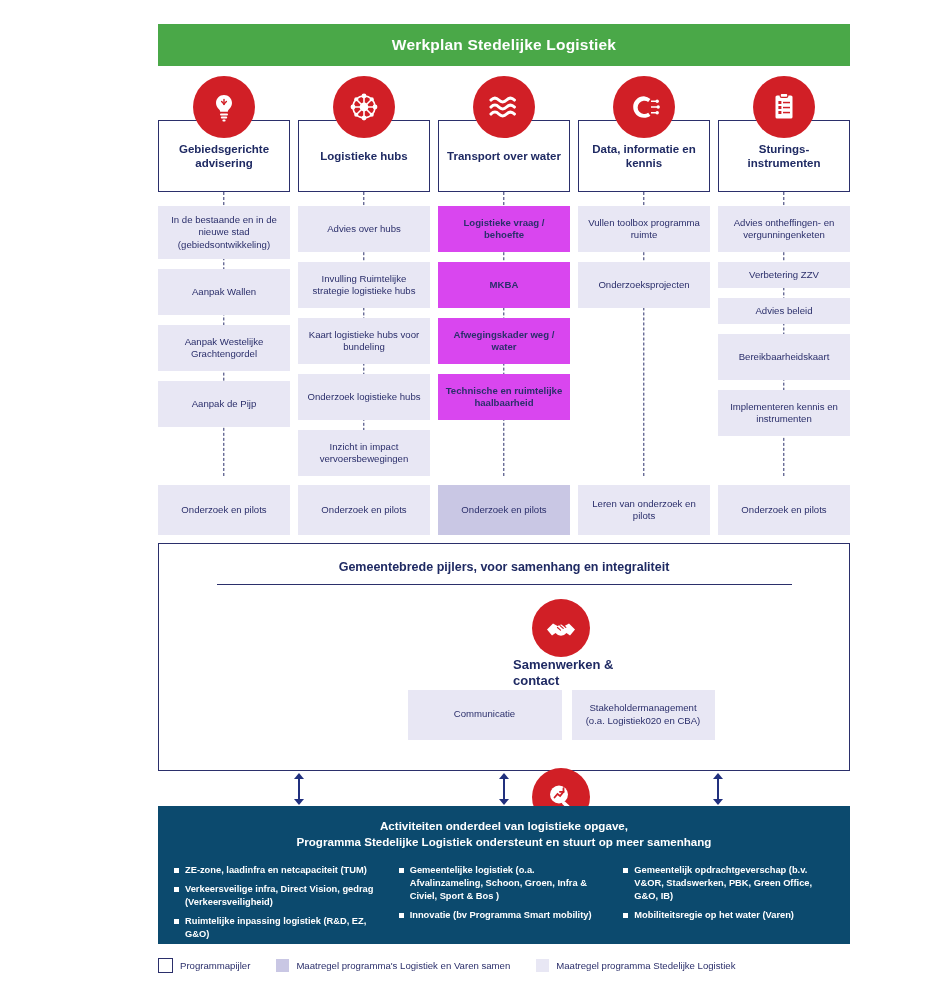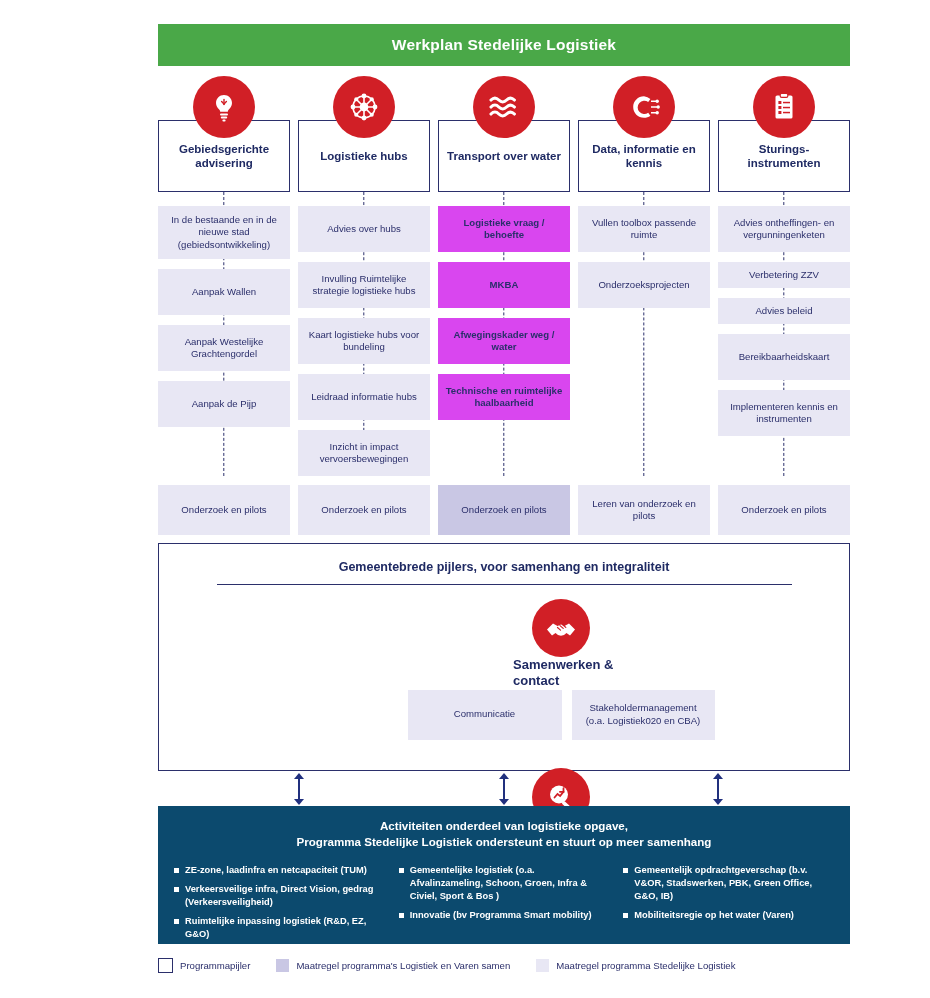--- a/index.html
+++ b/index.html
@@ -360,21 +360,21 @@
           </svg>
         </div>
         <div class="pillar-head">
           <div class="pillar-head-label">Logistieke hubs</div>
         </div>
         <div class="col-line"></div>
         <div class="measures">
           <div class="measure">Advies over hubs</div>
           <div class="measure">Invulling Ruimtelijke strategie logistieke hubs</div>
           <div class="measure">Kaart logistieke hubs voor bundeling</div>
-          <div class="measure">Leidraad informatie hubs</div>
+          <div class="measure">Onderzoek logistieke hubs</div>
           <div class="measure">Inzicht in impact vervoersbewegingen</div>
         </div>
       </div>
 
       <div class="pillar">
         <div class="icon-circle">
           <svg width="36" height="30" viewBox="0 0 36 30" fill="none">
             <g stroke="#fff" stroke-width="3.1" stroke-linecap="round" fill="none">
               <path d="M5 8c2.6-2.6 5.2-2.6 7.8 0 2.6 2.6 5.2 2.6 7.8 0 2.6-2.6 5.2-2.6 7.8 0"></path>
               <path d="M5 15c2.6-2.6 5.2-2.6 7.8 0 2.6 2.6 5.2 2.6 7.8 0 2.6-2.6 5.2-2.6 7.8 0"></path>
@@ -405,21 +405,21 @@
             <circle cx="31.2" cy="17" r="1.7" fill="#fff"></circle>
             <circle cx="30.2" cy="22.8" r="1.7" fill="#fff"></circle>
             <circle cx="17" cy="17" r="3" fill="#d11f26"></circle>
           </svg>
         </div>
         <div class="pillar-head">
           <div class="pillar-head-label">Data, informatie en kennis</div>
         </div>
         <div class="col-line"></div>
         <div class="measures">
-          <div class="measure">Vullen toolbox passende ruimte</div>
+          <div class="measure">Vullen toolbox programma ruimte</div>
           <div class="measure">Onderzoeksprojecten</div>
         </div>
       </div>
 
       <div class="pillar">
         <div class="icon-circle">
           <svg width="34" height="34" viewBox="0 0 34 34" fill="none">
             <rect x="8.5" y="5.5" width="17" height="23" rx="1.6" fill="#fff"></rect>
             <rect x="13.2" y="3.4" width="7.6" height="4" rx="1.4" fill="#fff" stroke="#d11f26" stroke-width="1.2"></rect>
             <g fill="#d11f26">

